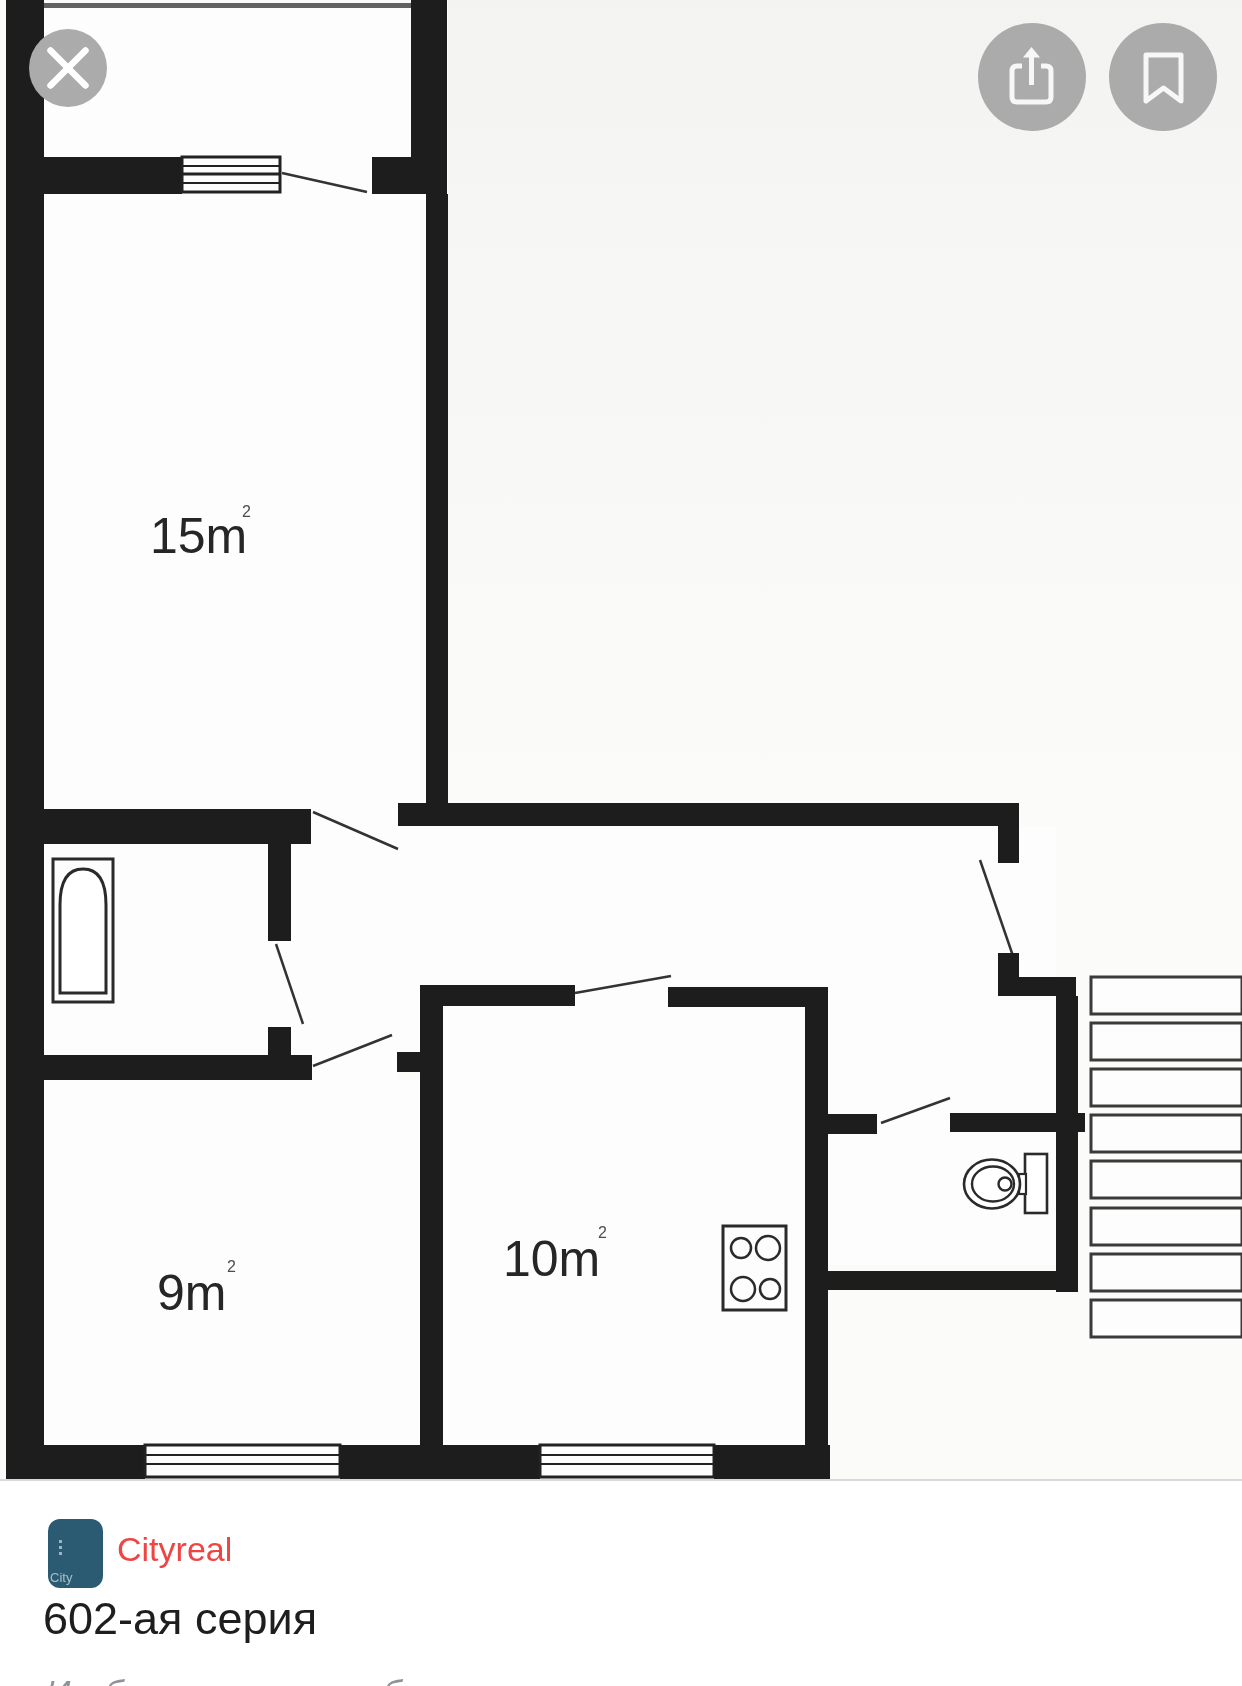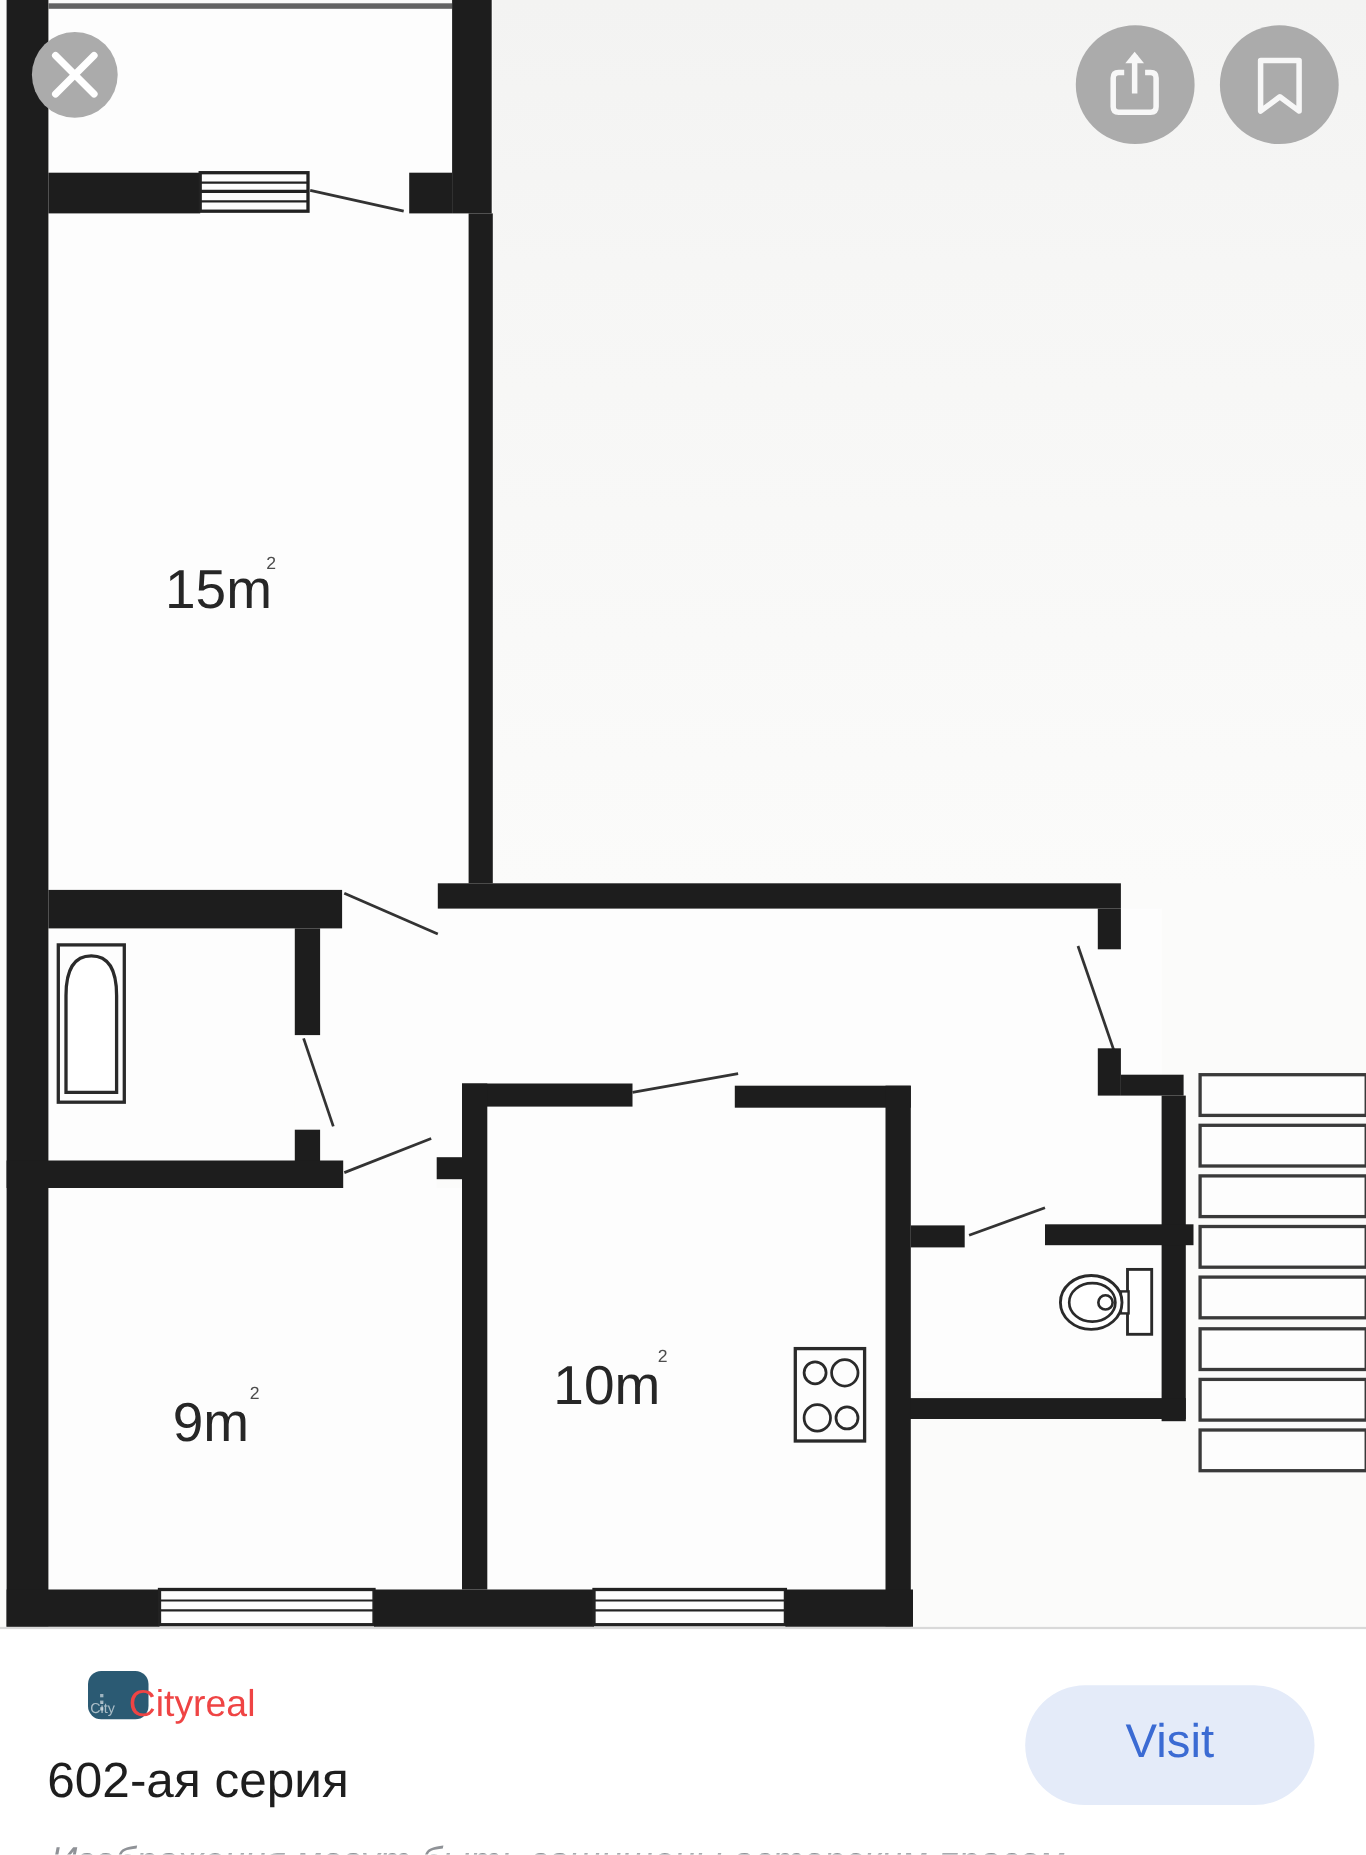--- a/index.html
+++ b/index.html
@@ -1,19 +1,19 @@
 <!DOCTYPE html>
 <html><head>
 <meta charset="utf-8">
 <style>
   html,body{margin:0;padding:0;background:#ffffff;}
   body{width:1242px;height:1686px;position:relative;font-family:"Liberation Sans",sans-serif;overflow:hidden;}
   .viewer{position:absolute;left:0;top:0;width:1242px;height:1479px;background:#fbfbfa;text-decoration:underline;}
   .panel{position:absolute;left:0;top:1479px;width:1242px;height:207px;background:#ffffff;border-top:2px solid #d9d9d9;box-sizing:border-box;}
-  .logo{position:absolute;left:48px;top:38px;width:55px;height:44px;border-radius:12px;background:#2b5a73;margin-left:32px;}
+  .logo{position:absolute;left:48px;top:38px;width:55px;height:69px;border-radius:12px;background:#2b5a73;}
   .logo .city{position:absolute;left:2px;bottom:3px;font-size:13px;color:rgba(255,255,255,0.6);}
   .logo .dot{position:absolute;background:rgba(255,255,255,0.55);}
   .srcname{position:absolute;left:117px;top:51px;font-size:34px;line-height:1;color:#ef4444;}
   .title{position:absolute;left:43px;top:115px;font-size:45px;line-height:1;color:#1e1e1e;}
   .copyr{position:absolute;left:46px;top:194px;font-size:34px;line-height:1;font-style:italic;color:#8f9297;}
   .visit{position:absolute;left:932px;top:51px;width:263px;height:109px;border-radius:55px;background:#e4ebf9;}
   .visit span{position:absolute;left:0;right:0;top:30px;text-align:center;font-size:43px;line-height:1;color:#3b6bd3;}
 </style>
 </head>
 <body>
@@ -215,16 +215,13 @@
     <div class="dot" style="left:11px;top:33px;width:3px;height:3px;"></div>
     <span class="city">City</span>
   </div>
 
   <div class="srcname">Cityreal</div>
 
   <div class="title">602-ая серия</div>
 
   <div class="copyr">Изображения могут быть защищены авторским правом.</div>
 
-  <div class="visit">
-      <span>Visit</span>
-    </div>
 </div>
 
 </body></html>

